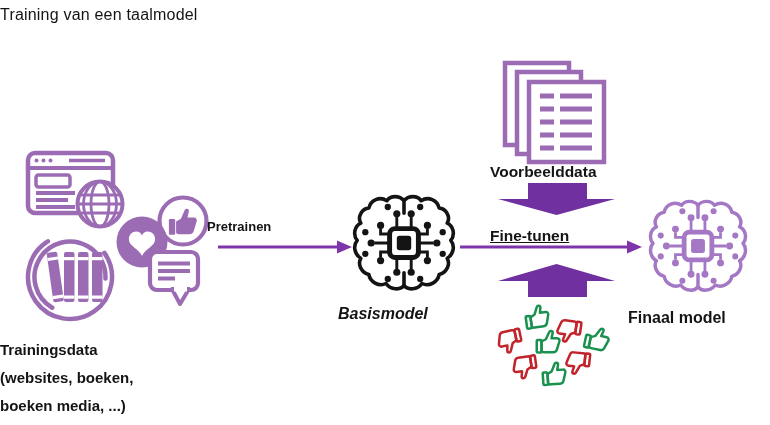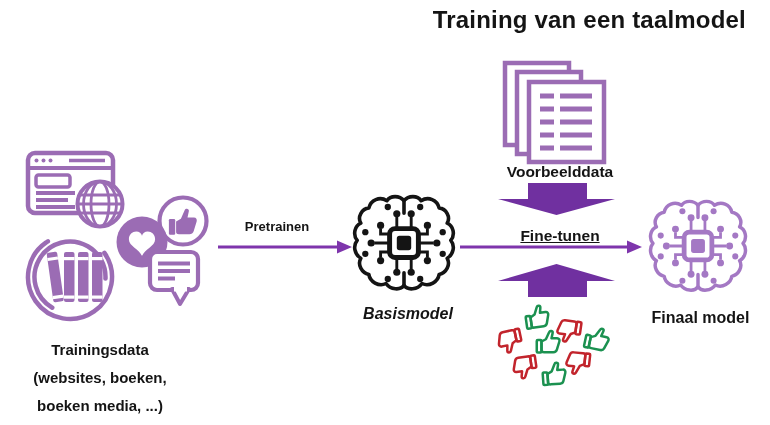--- a/index.html
+++ b/index.html
@@ -3,25 +3,25 @@
 <meta charset="utf-8">
 <style>
   html,body{margin:0;padding:0;background:#fff;}
   .canvas{
     position:relative;width:770px;height:425px;overflow:hidden;
     background:var(--background,#fff);
     font-family:"Liberation Sans","DejaVu Sans",sans-serif;
     color:var(--text,#141414);
   }
   .title{
-    position:absolute;top:6px;left:0;width:746px;text-align:right;
-    font-size:24px;font-weight:700;letter-spacing:.2px;color:var(--text,#141414);
+    position:absolute;top:6px;left:0;width:746px;text-align:left;
+    font-size:16px;font-weight:400;letter-spacing:.2px;color:var(--text,#141414);
   }
   .lbl{
-    position:absolute;text-align:center;font-weight:700;color:var(--text,#141414);
+    position:absolute;font-weight:700;color:var(--text,#141414);
     white-space:nowrap;
   }
   .lbl-trainingsdata{left:0;top:336px;width:200px;font-size:15px;line-height:28px;}
   .lbl-pretrainen{left:207px;top:219px;width:140px;font-size:13px;}
   .lbl-basismodel{left:338px;top:305px;width:140px;font-size:16px;font-style:italic;}
   .lbl-voorbeelddata{left:490px;top:163px;width:140px;font-size:15.5px;}
   .lbl-finetunen{left:490px;top:227px;width:140px;font-size:15.5px;text-decoration:underline;}
   .lbl-feedback{left:488px;top:391px;width:140px;font-size:15.5px;}
   .lbl-finaal{left:628px;top:309px;width:145px;font-size:16px;}
 

